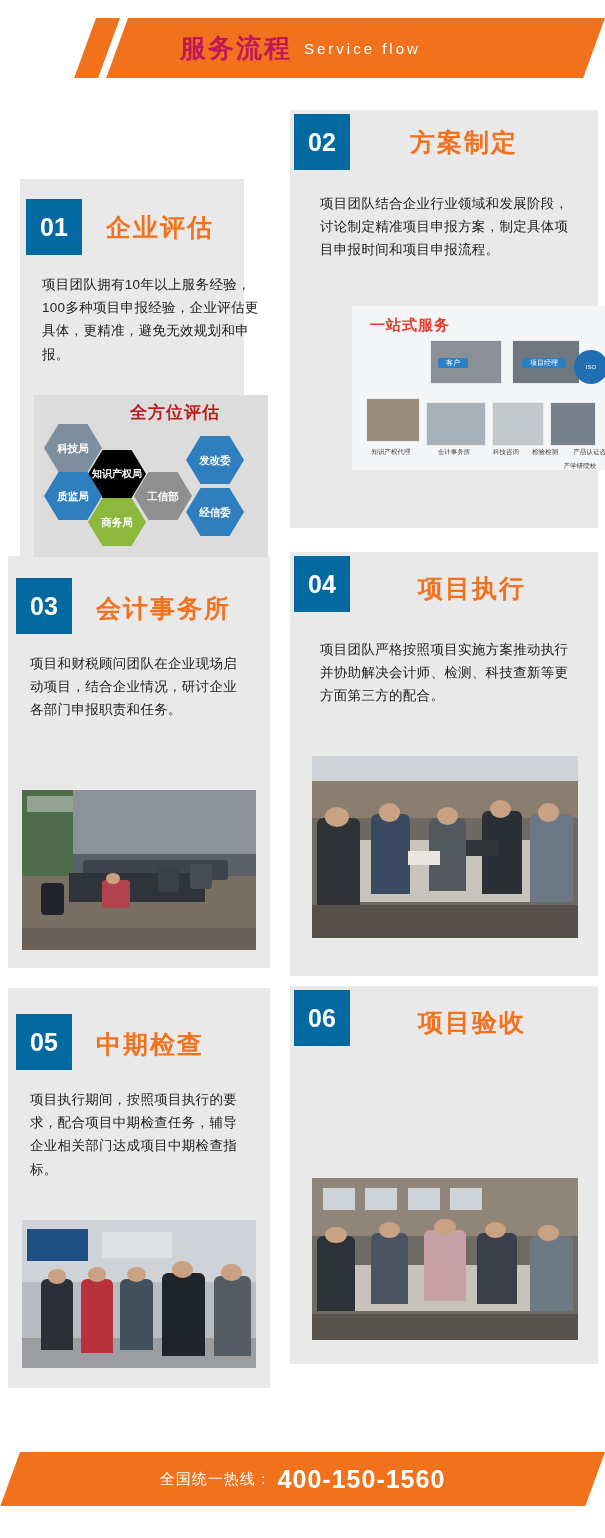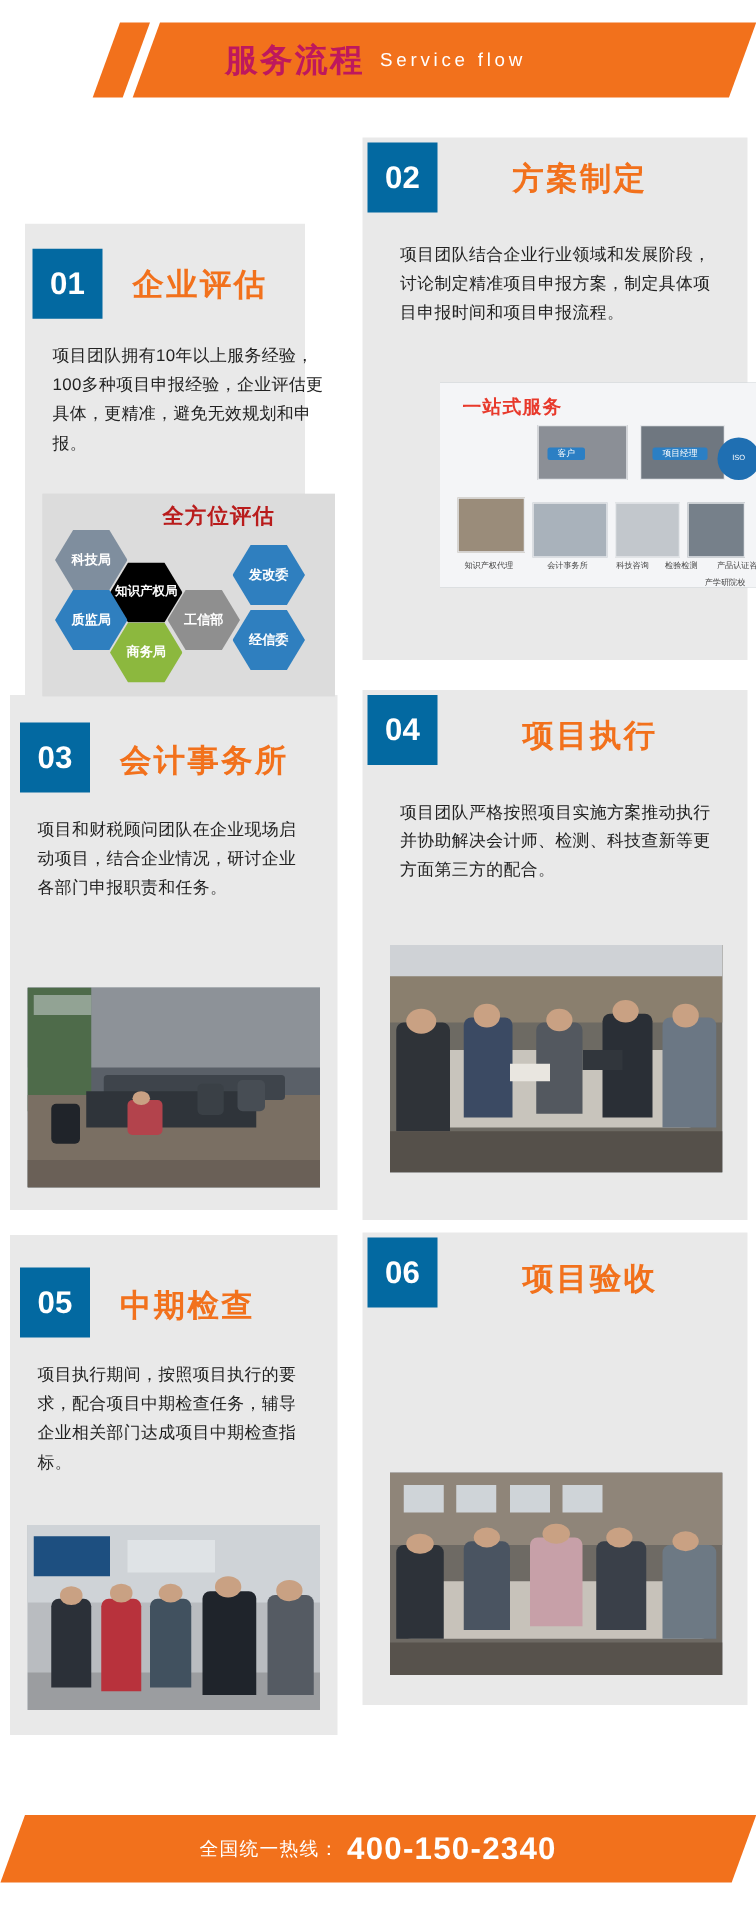--- a/index.html
+++ b/index.html
@@ -418,17 +418,17 @@
           <div style="position:absolute; left:0; bottom:0; width:100%; height:16%; background:#57524c;"></div>
         </div>
       </div>
     </div>
   </div>
 
   <div class="footer">
     <div class="footer-bar"></div>
     <div class="footer-text">
       <span class="footer-label">全国统一热线：</span>
-      <span class="footer-phone">400-150-2340</span>
+      <span class="footer-phone">400-150-1560</span>
     </div>
   </div>
 
 </div>
 
 </body></html>

